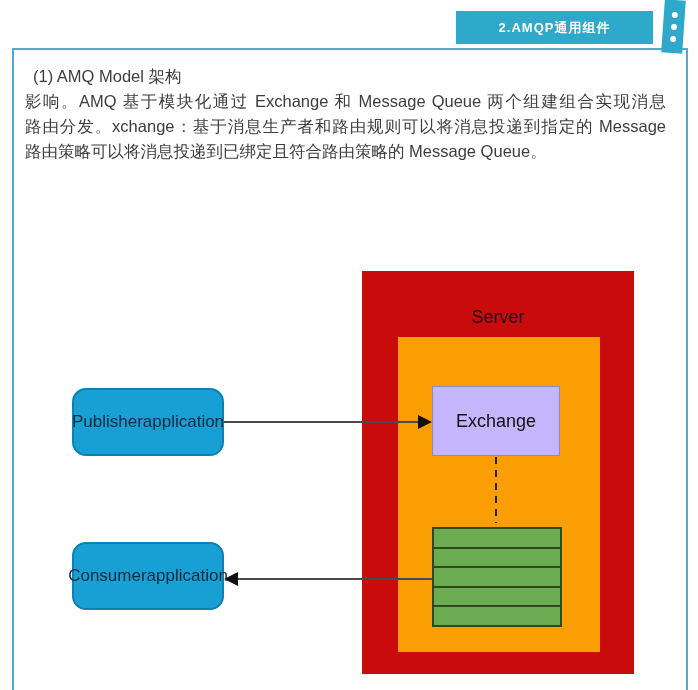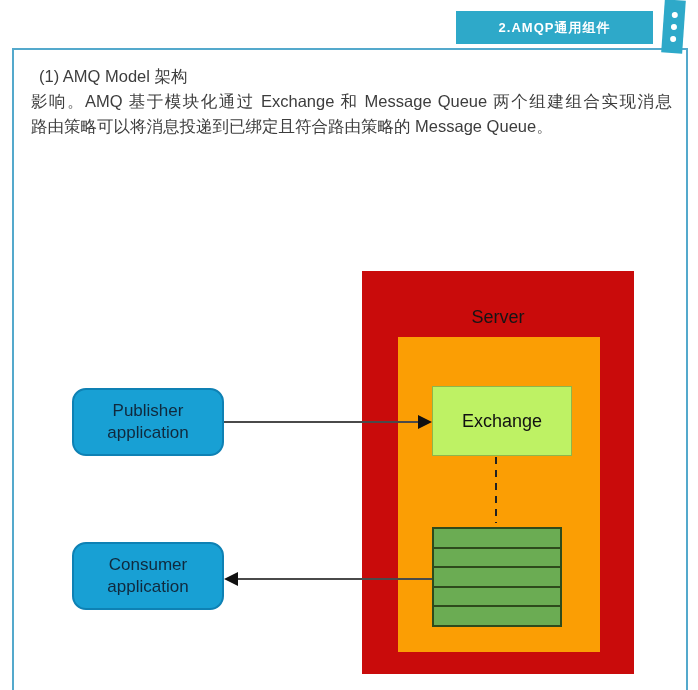--- a/index.html
+++ b/index.html
@@ -24,21 +24,21 @@
   .deco .dot{width:6px;height:6px;border-radius:50%;background:#ffffff;}
 
   
   .content{
     position:absolute;left:12px;top:48px;width:676px;height:650px;
     border:2px solid #54a9cc;box-sizing:border-box;background:#ffffff;
   }
 
   
   .text-block{
-    position:absolute;left:17px;top:14px;width:641px;
+    position:absolute;left:11px;top:14px;width:641px;
     color:#3d3d3d;font-size:16.5px;line-height:25px;
   }
   .heading{padding-left:8px;}
   .p-line{text-align:justify;text-align-last:justify;}
   .p-line.last{text-align-last:left;}
 
   
   .server{
     position:absolute;left:348px;top:221px;width:272px;height:403px;
     background:#c90b0b;
@@ -49,22 +49,22 @@
   }
   .vhost{
     position:absolute;left:384px;top:287px;width:202px;height:315px;
     background:#fb9e04;
   }
   .vhost-label{
     position:absolute;left:0;top:11px;width:100%;text-align:center;
     color:#151515;font-size:18px;margin-top:37px;
   }
   .exchange{
-    position:absolute;left:418px;top:336px;width:140px;height:70px;
-    background:#bef264;border:1px solid rgba(0,0,0,0.25);box-sizing:border-box;
+    position:absolute;left:418px;top:336px;width:128px;height:70px;
+    background:#c4b5fd;border:1px solid rgba(0,0,0,0.25);box-sizing:border-box;
     display:flex;align-items:center;justify-content:center;
     color:#111111;font-size:18px;z-index:2;
   }
   .dash-line{
     position:absolute;left:481px;top:407px;width:2px;height:66px;
     background:repeating-linear-gradient(#222222 0 7px,transparent 7px 13px);
     z-index:1;
   }
   .mq-label{
     position:absolute;left:418px;top:440px;width:130px;text-align:center;
@@ -74,21 +74,21 @@
     position:absolute;left:418px;top:477px;width:130px;height:100px;
     border:2px solid #2e4a1c;box-sizing:border-box;z-index:2;
     display:flex;flex-direction:column;background:#6bac53;
   }
   .q-row{flex:1;background:#6bac53;border-bottom:2px solid #2e4a1c;}
   .q-row:last-child{border-bottom:none;}
 
   .app-box{
     position:absolute;width:152px;height:68px;left:58px;
     background:#18a0d4;border:2.5px solid #0e81b4;border-radius:14px;
-    box-sizing:border-box;display:flex;flex-direction:column;
+    box-sizing:border-box;display:flex;flex-direction:row;
     align-items:center;justify-content:center;
     color:#10293d;font-size:17px;line-height:22px;z-index:3;
   }
   .publisher{top:338px;}
   .consumer{top:492px;}
 
   .a-line{position:absolute;height:2px;background:#4a4a4a;z-index:0;}
   .line-pub{left:210px;top:371px;width:194px;}
   .line-con{left:224px;top:528px;width:194px;}
   .a-head{position:absolute;width:0;height:0;z-index:2;}
@@ -112,20 +112,21 @@
     <span class="dot"></span>
     <span class="dot"></span>
     <span class="dot"></span>
   </div>
 
   <div class="content">
 
     <div class="text-block">
       <div class="heading">(1)  AMQ Model 架构</div>
       <div class="p-line">影响。AMQ 基于模块化通过 Exchange 和 Message Queue 两个组建组合实现消息</div>
+      <div class="p-line">路由分发。xchange：基于消息生产者和路由规则可以将消息投递到指定的 Message</div>
       <div class="p-line last">路由策略可以将消息投递到已绑定且符合路由策略的 Message Queue。</div>
     </div>
 
     <div class="server">
       <div class="server-label">Server</div>
     </div>
 
     <div class="vhost">
       <div class="vhost-label">Virtual host</div>
     </div>

